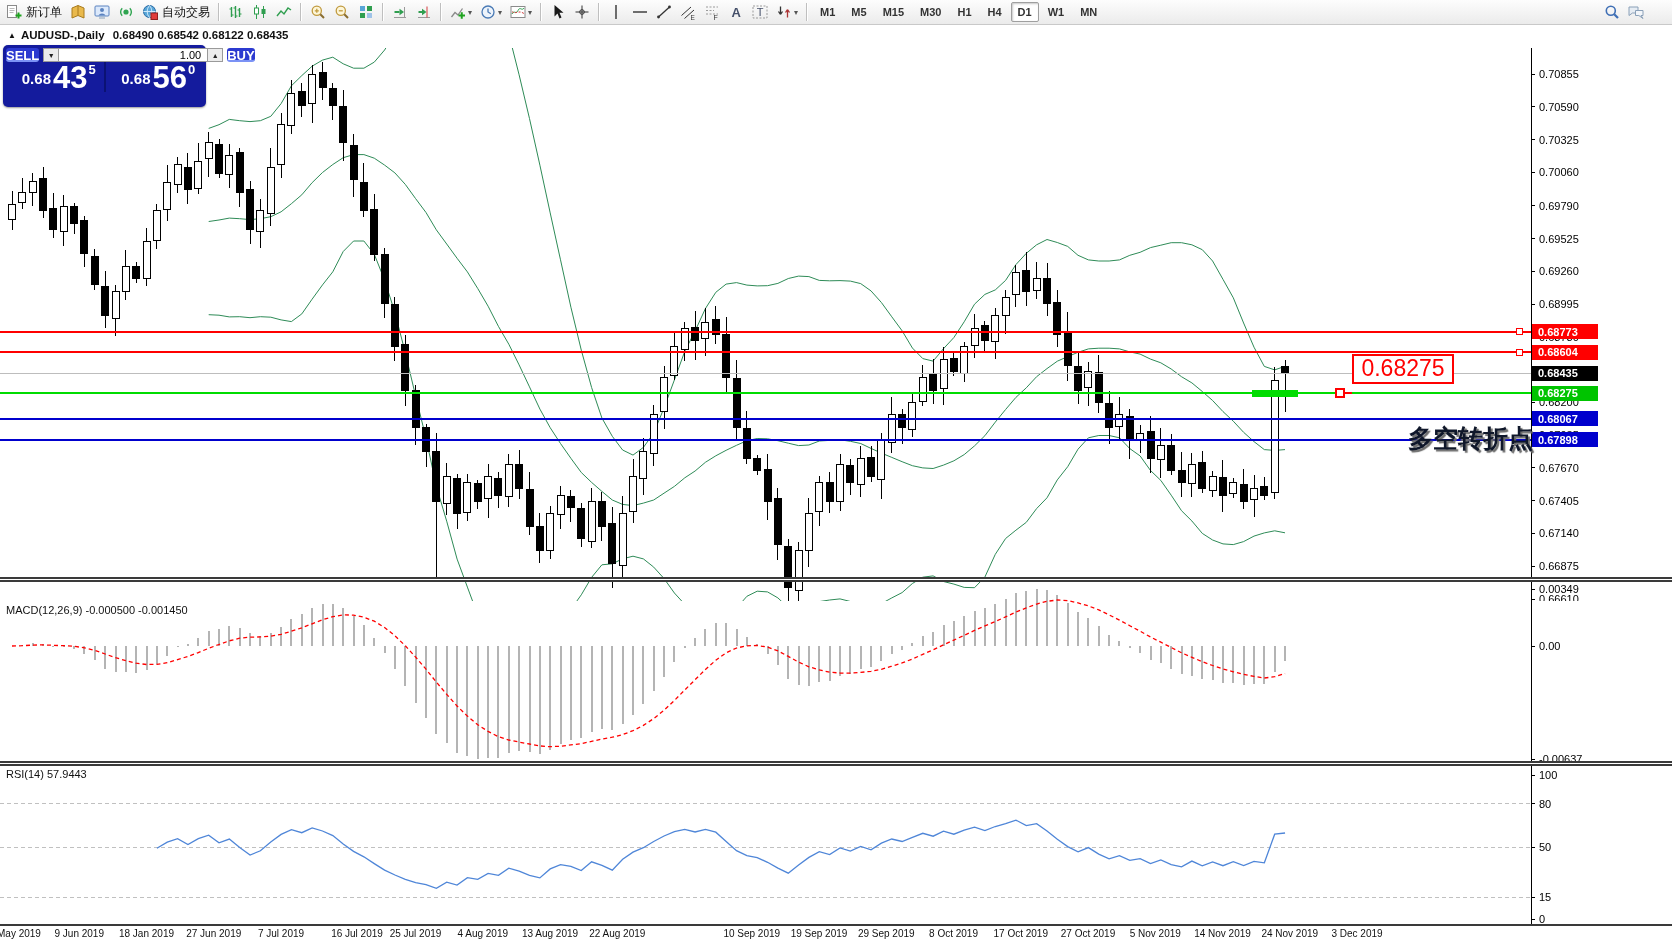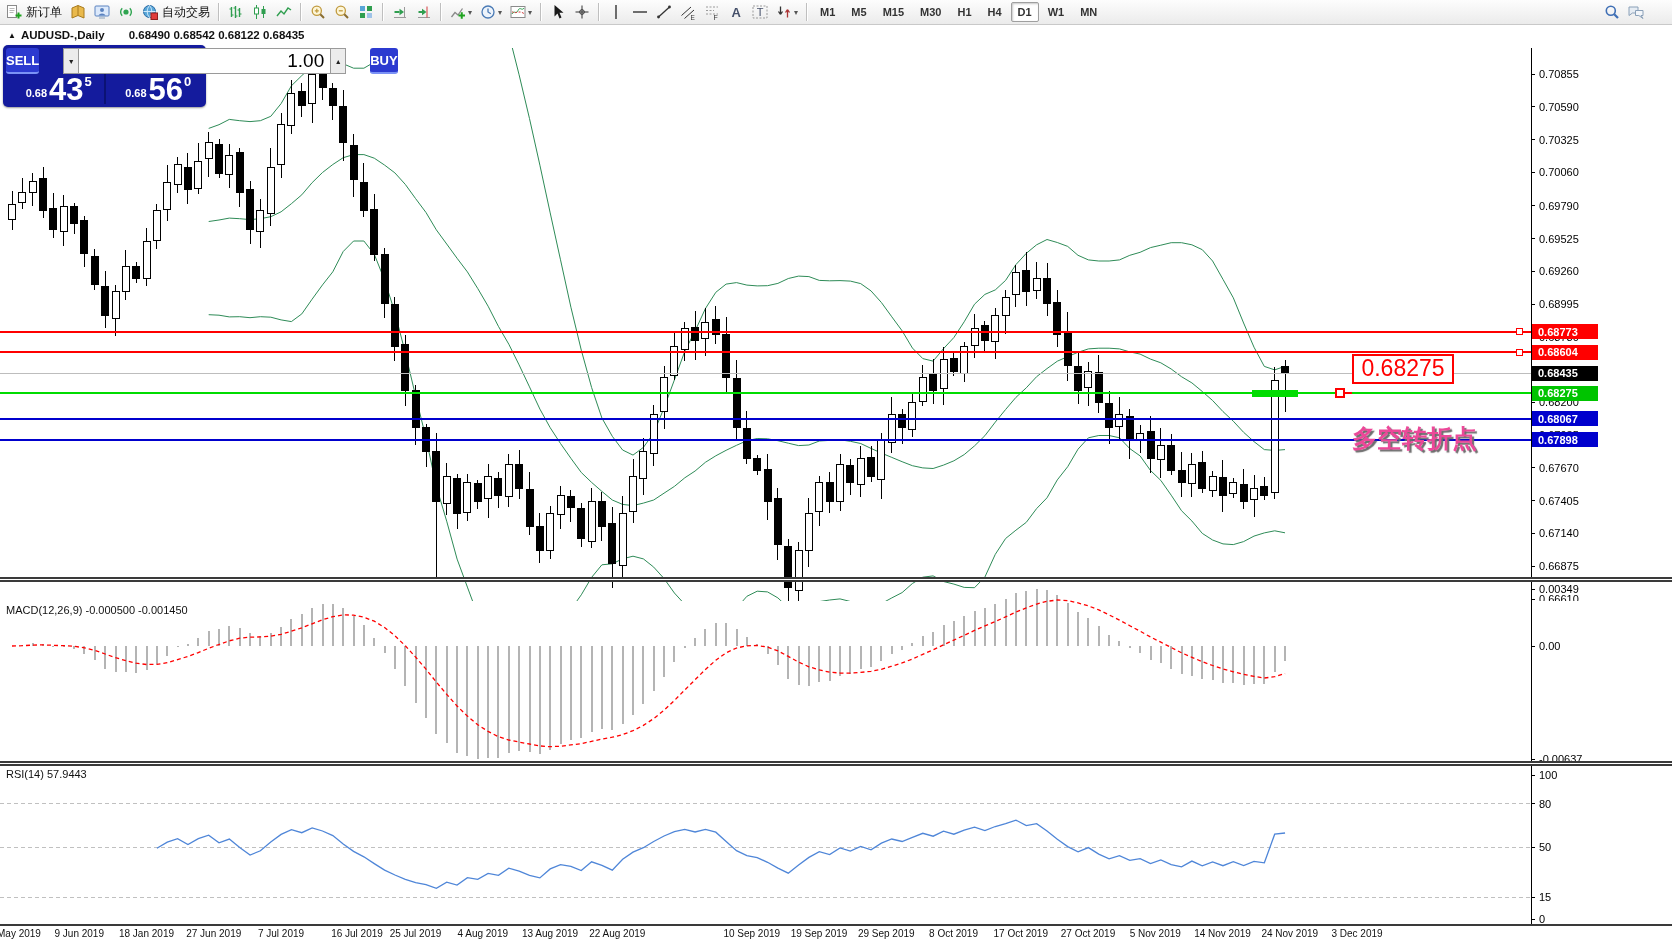--- a/index.html
+++ b/index.html
@@ -16,45 +16,45 @@
   .tsep{width:0;height:18px;border-left:1px solid #bfbfbf;border-right:1px solid #fff;margin:0 4px;}
   .tf{font-size:11px;font-weight:bold;color:#333;padding:3px 6px;margin:0 1px;border:1px solid transparent;border-radius:2px;}
   .tf.active{background:#fff;border-color:#9f9f9f;box-shadow:inset 1px 1px 2px rgba(0,0,0,.22);}
   .tspacer{flex:1;}
   .tgap{width:24px;}
   
   .main{position:absolute;top:24px;left:0;width:1672px;height:553px;}
   .layer{position:absolute;top:0;left:0;}
   .title{position:absolute;left:8px;top:5px;font-size:11.5px;font-weight:bold;color:#111;white-space:nowrap;}
   .tri{font-size:8px;margin-right:5px;vertical-align:1px;}
-  .ohlc{margin-left:24px;font-weight:bold;}
+  .ohlc{margin-left:8px;font-weight:bold;}
   .sep{position:absolute;left:0;width:1672px;height:5px;background:#fff;box-sizing:border-box;
        border-top:2px solid #3a3a3a;border-bottom:2px solid #3a3a3a;}
   .bline{position:absolute;left:0;width:1672px;height:2px;background:#3a3a3a;}
   .indlabel{position:absolute;left:6px;font-size:11px;color:#111;white-space:nowrap;}
   
   .tpanel{position:absolute;left:3px;top:21px;width:203px;height:62px;background:#141b9d;border-radius:5px;
           padding:3px;box-sizing:border-box;box-shadow:0 1px 2px rgba(0,0,0,.4);}
-  .trow1{display:flex;height:26px;gap:20px;}
+  .trow1{display:flex;height:14px;}
   .btn-sell,.btn-buy{width:46px;background:#2c3ad0;color:#fff;font-family:"Liberation Sans",sans-serif;
         font-weight:bold;font-size:13px;border:none;border-bottom:2px solid #7b92f5;border-radius:3px;padding:0;}
   .spin{flex:1;display:flex;margin:0 4px;}
   .spin button{width:16px;background:#ececec;border:1px solid #9a9a9a;font-size:7px;color:#222;padding:0;}
   .spin input{flex:1;min-width:0;border:1px solid #9a9a9a;border-left:none;border-right:none;
-        text-align:right;font-size:19px;padding:0 6px 0 0;font-family:"Liberation Sans",sans-serif;}
+        text-align:right;font-size:11px;padding:0 6px 0 0;font-family:"Liberation Sans",sans-serif;}
   .trow2{display:flex;height:30px;color:#fff;font-weight:bold;}
   .pcell{flex:1;display:flex;align-items:flex-end;justify-content:center;padding-bottom:1px;}
   .pcell.pbuy{border-left:2px solid #0b1274;}
-  .pbase{font-size:11px;margin:0 2px 4px 8px;}
+  .pbase{font-size:15px;margin:0 2px 4px 8px;}
   .pbig{font-size:31px;line-height:27px;}
   .psup{font-size:13px;margin:0 0 14px 1px;}
   
   .callout{position:absolute;left:1352px;top:330px;width:98px;height:26px;background:#fff;border:2px solid #ff0000;
            color:#ff0000;font-size:23px;line-height:25px;text-align:center;z-index:6;}
-  .anno{position:absolute;left:1352px;top:398px;font-size:25px;font-weight:bold;color:#ec4899;
+  .anno{position:absolute;left:1408px;top:398px;font-size:25px;font-weight:bold;color:#0f172a;
         text-shadow:2px 2px 1px #6d6d6d;white-space:nowrap;z-index:6;}
   .dates{position:absolute;top:927px;left:0;width:1672px;height:16px;font-size:10px;color:#111;}
   .dates span{position:absolute;top:1px;transform:translateX(-50%);white-space:nowrap;}
 </style>
 </head>
 <body>
 
 <div id="app">
   <div class="toolbar" id="toolbar">
       <div class="tbtn">

